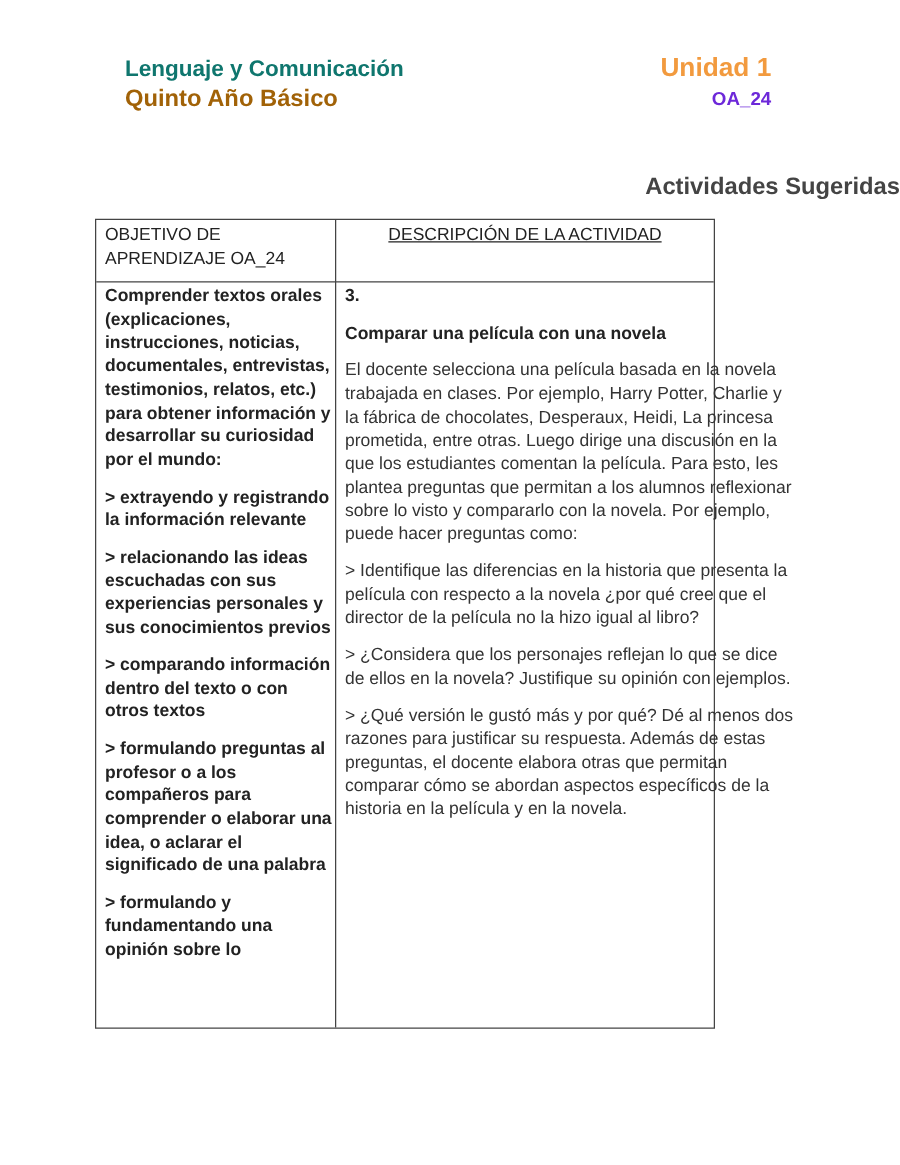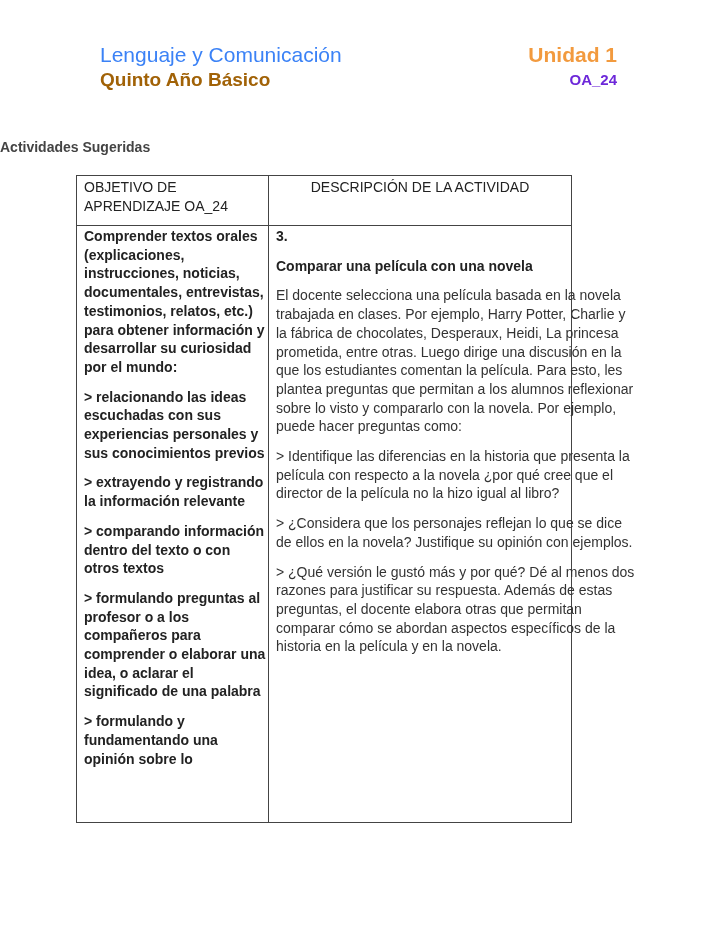--- a/index.html
+++ b/index.html
@@ -1,31 +1,31 @@
 <!DOCTYPE html>
 <html><head>
 <meta charset="utf-8">
 <style>
   html, body { margin: 0; padding: 0; background: #ffffff; }
   body { width: 720px; height: 932px; position: relative; overflow: hidden;
          font-family: "Liberation Sans", sans-serif; color: #222; }
   .hdr-left { position: absolute; left: 100px; top: 42px; }
   .hdr-right { position: absolute; right: 103px; top: 42px; text-align: right; }
-  .subject { font-size: 21px; font-weight: normal; color: #3b82f6; line-height: 26px; }
+  .subject { font-size: 18px; font-weight: bold; color: #0f766e; line-height: 26px; }
   .grade { font-size: 19px; font-weight: bold; color: #a16207; line-height: 24px; }
   .unit { font-size: 21px; font-weight: bold; color: #F29A3E; line-height: 26px; }
   .oa { font-size: 15px; font-weight: bold; color: #6d28d9; line-height: 24px; }
-  .section-title { position: absolute; left: 0; width: 720px; top: 139px; text-align: left;
-                   font-size: 14px; font-weight: bold; color: #444; }
+  .section-title { position: absolute; left: 0; width: 720px; top: 139px; text-align: right;
+                   font-size: 19px; font-weight: bold; color: #444; }
   .tbl { position: absolute; left: 76px; top: 175px; width: 496px; height: 648px;
          border: 1px solid #444; box-sizing: border-box; }
   .col-div { position: absolute; left: 191px; top: 0; bottom: 0; width: 1px; background: #444; }
   .row-div { position: absolute; left: 0; right: 0; top: 49px; height: 1px; background: #444; }
   .th-left { position: absolute; left: 7px; top: 2px; width: 180px; font-size: 14px; line-height: 19px; color: #222; }
-  .th-right { position: absolute; left: 192px; right: 0; top: 2px; text-align: center; font-size: 14px; line-height: 19px; color: #222; }
+  .th-right { position: absolute; left: 192px; right: 0; top: 2px; text-align: center; font-size: 14px; line-height: 19px; color: #222; text-decoration: underline; }
   .cell-left { position: absolute; left: 7px; top: 51px; width: 182px; font-size: 14px; font-weight: bold;
                line-height: 18.7px; color: #222; }
   .cell-left p { margin: 0 0 11px 0; }
   .cell-right { position: absolute; left: 199px; top: 51px; width: 362px; font-size: 14px;
                 line-height: 18.7px; color: #333; }
   .cell-right p { margin: 0 0 11px 0; }
   .num, .act-title { font-weight: bold; color: #222; }
 </style>
 </head>
 <body>
@@ -43,22 +43,22 @@
 
 <div class="tbl">
   <div class="col-div"></div>
   <div class="row-div"></div>
 
   <div class="th-left">OBJETIVO DE APRENDIZAJE OA_24</div>
   <div class="th-right">DESCRIPCIÓN DE LA ACTIVIDAD</div>
 
   <div class="cell-left">
     <p>Comprender textos orales (explicaciones, instrucciones, noticias, documentales, entrevistas, testimonios, relatos, etc.) para obtener información y desarrollar su curiosidad por el mundo:</p>
+    <p>&gt; extrayendo y registrando la información relevante</p>
     <p>&gt; relacionando las ideas escuchadas con sus experiencias personales y sus conocimientos previos</p>
-    <p>&gt; extrayendo y registrando la información relevante</p>
     <p>&gt; comparando información dentro del texto o con otros textos</p>
     <p>&gt; formulando preguntas al profesor o a los compañeros para comprender o elaborar una idea, o aclarar el significado de una palabra</p>
     <p>&gt; formulando y fundamentando una opinión sobre lo</p>
   </div>
 
   <div class="cell-right">
     <p class="num">3.</p>
     <p class="act-title">Comparar una película con una novela</p>
     <p>El docente selecciona una película basada en la novela trabajada en clases. Por ejemplo, Harry Potter, Charlie y la fábrica de chocolates, Desperaux, Heidi, La princesa prometida, entre otras. Luego dirige una discusión en la que los estudiantes comentan la película. Para esto, les plantea preguntas que permitan a los alumnos reflexionar sobre lo visto y compararlo con la novela. Por ejemplo, puede hacer preguntas como:</p>
     <p>&gt; Identifique las diferencias en la historia que presenta la película con respecto a la novela ¿por qué cree que el director de la película no la hizo igual al libro?</p>

